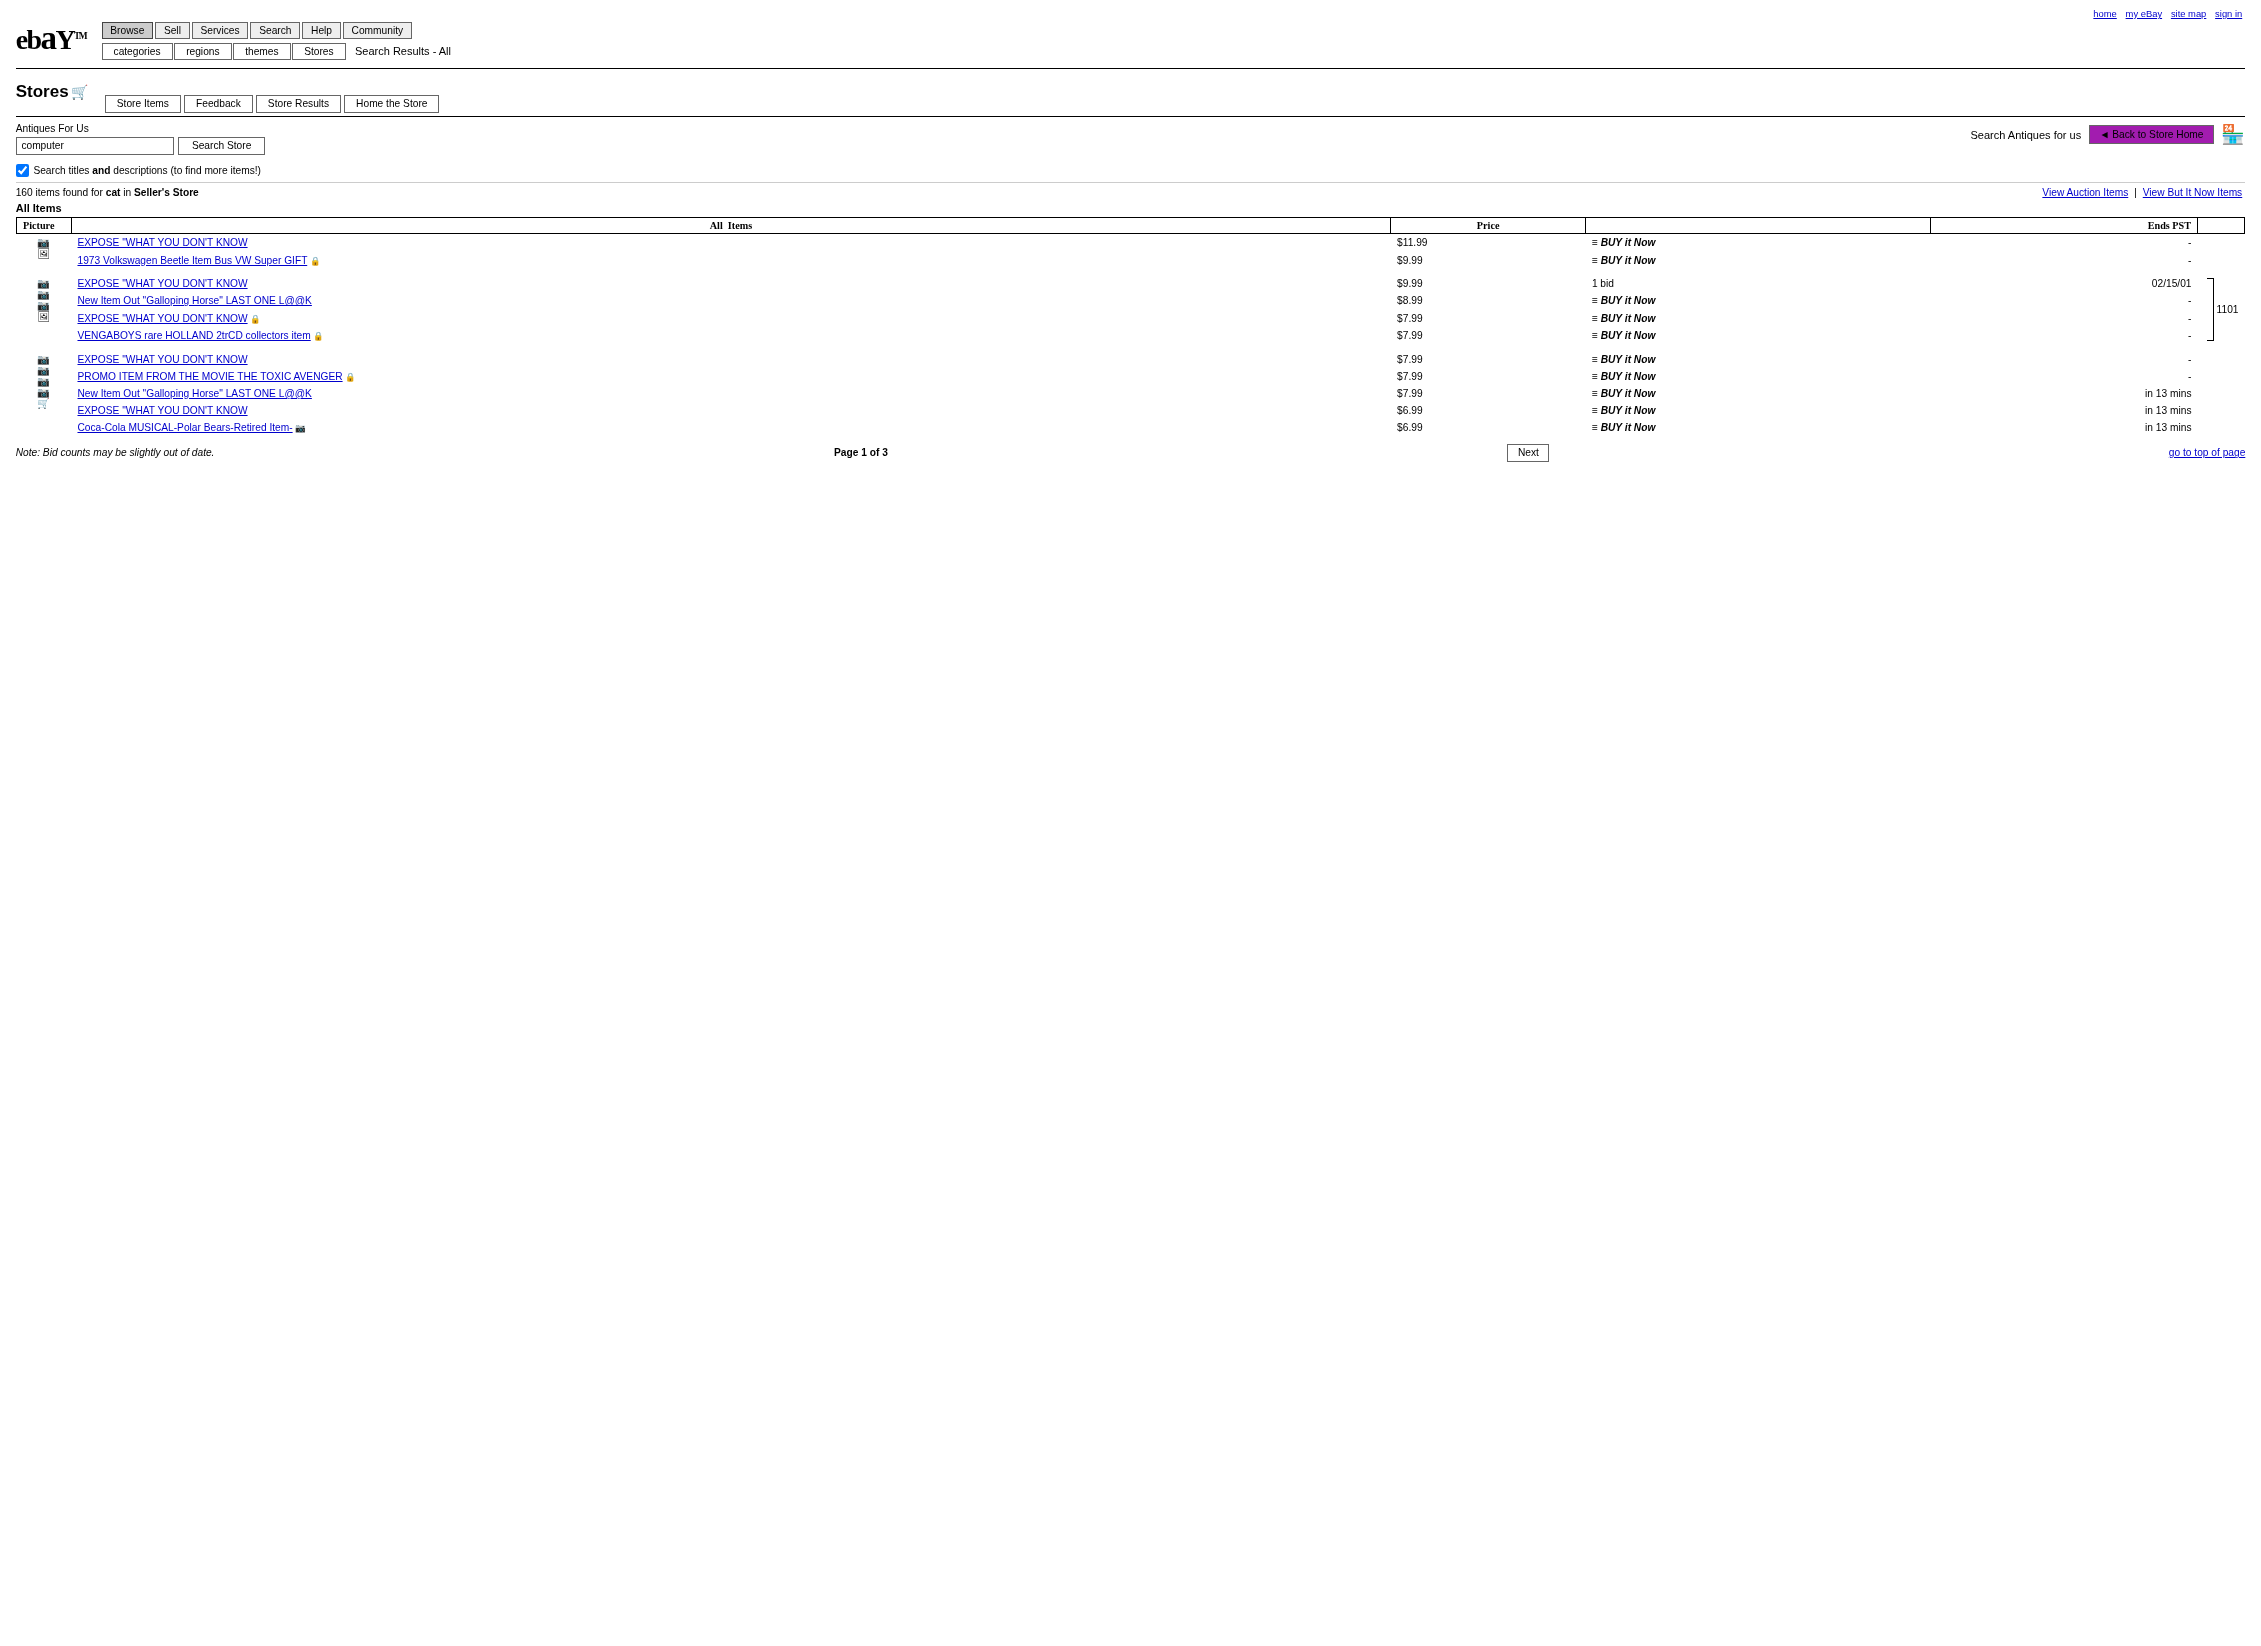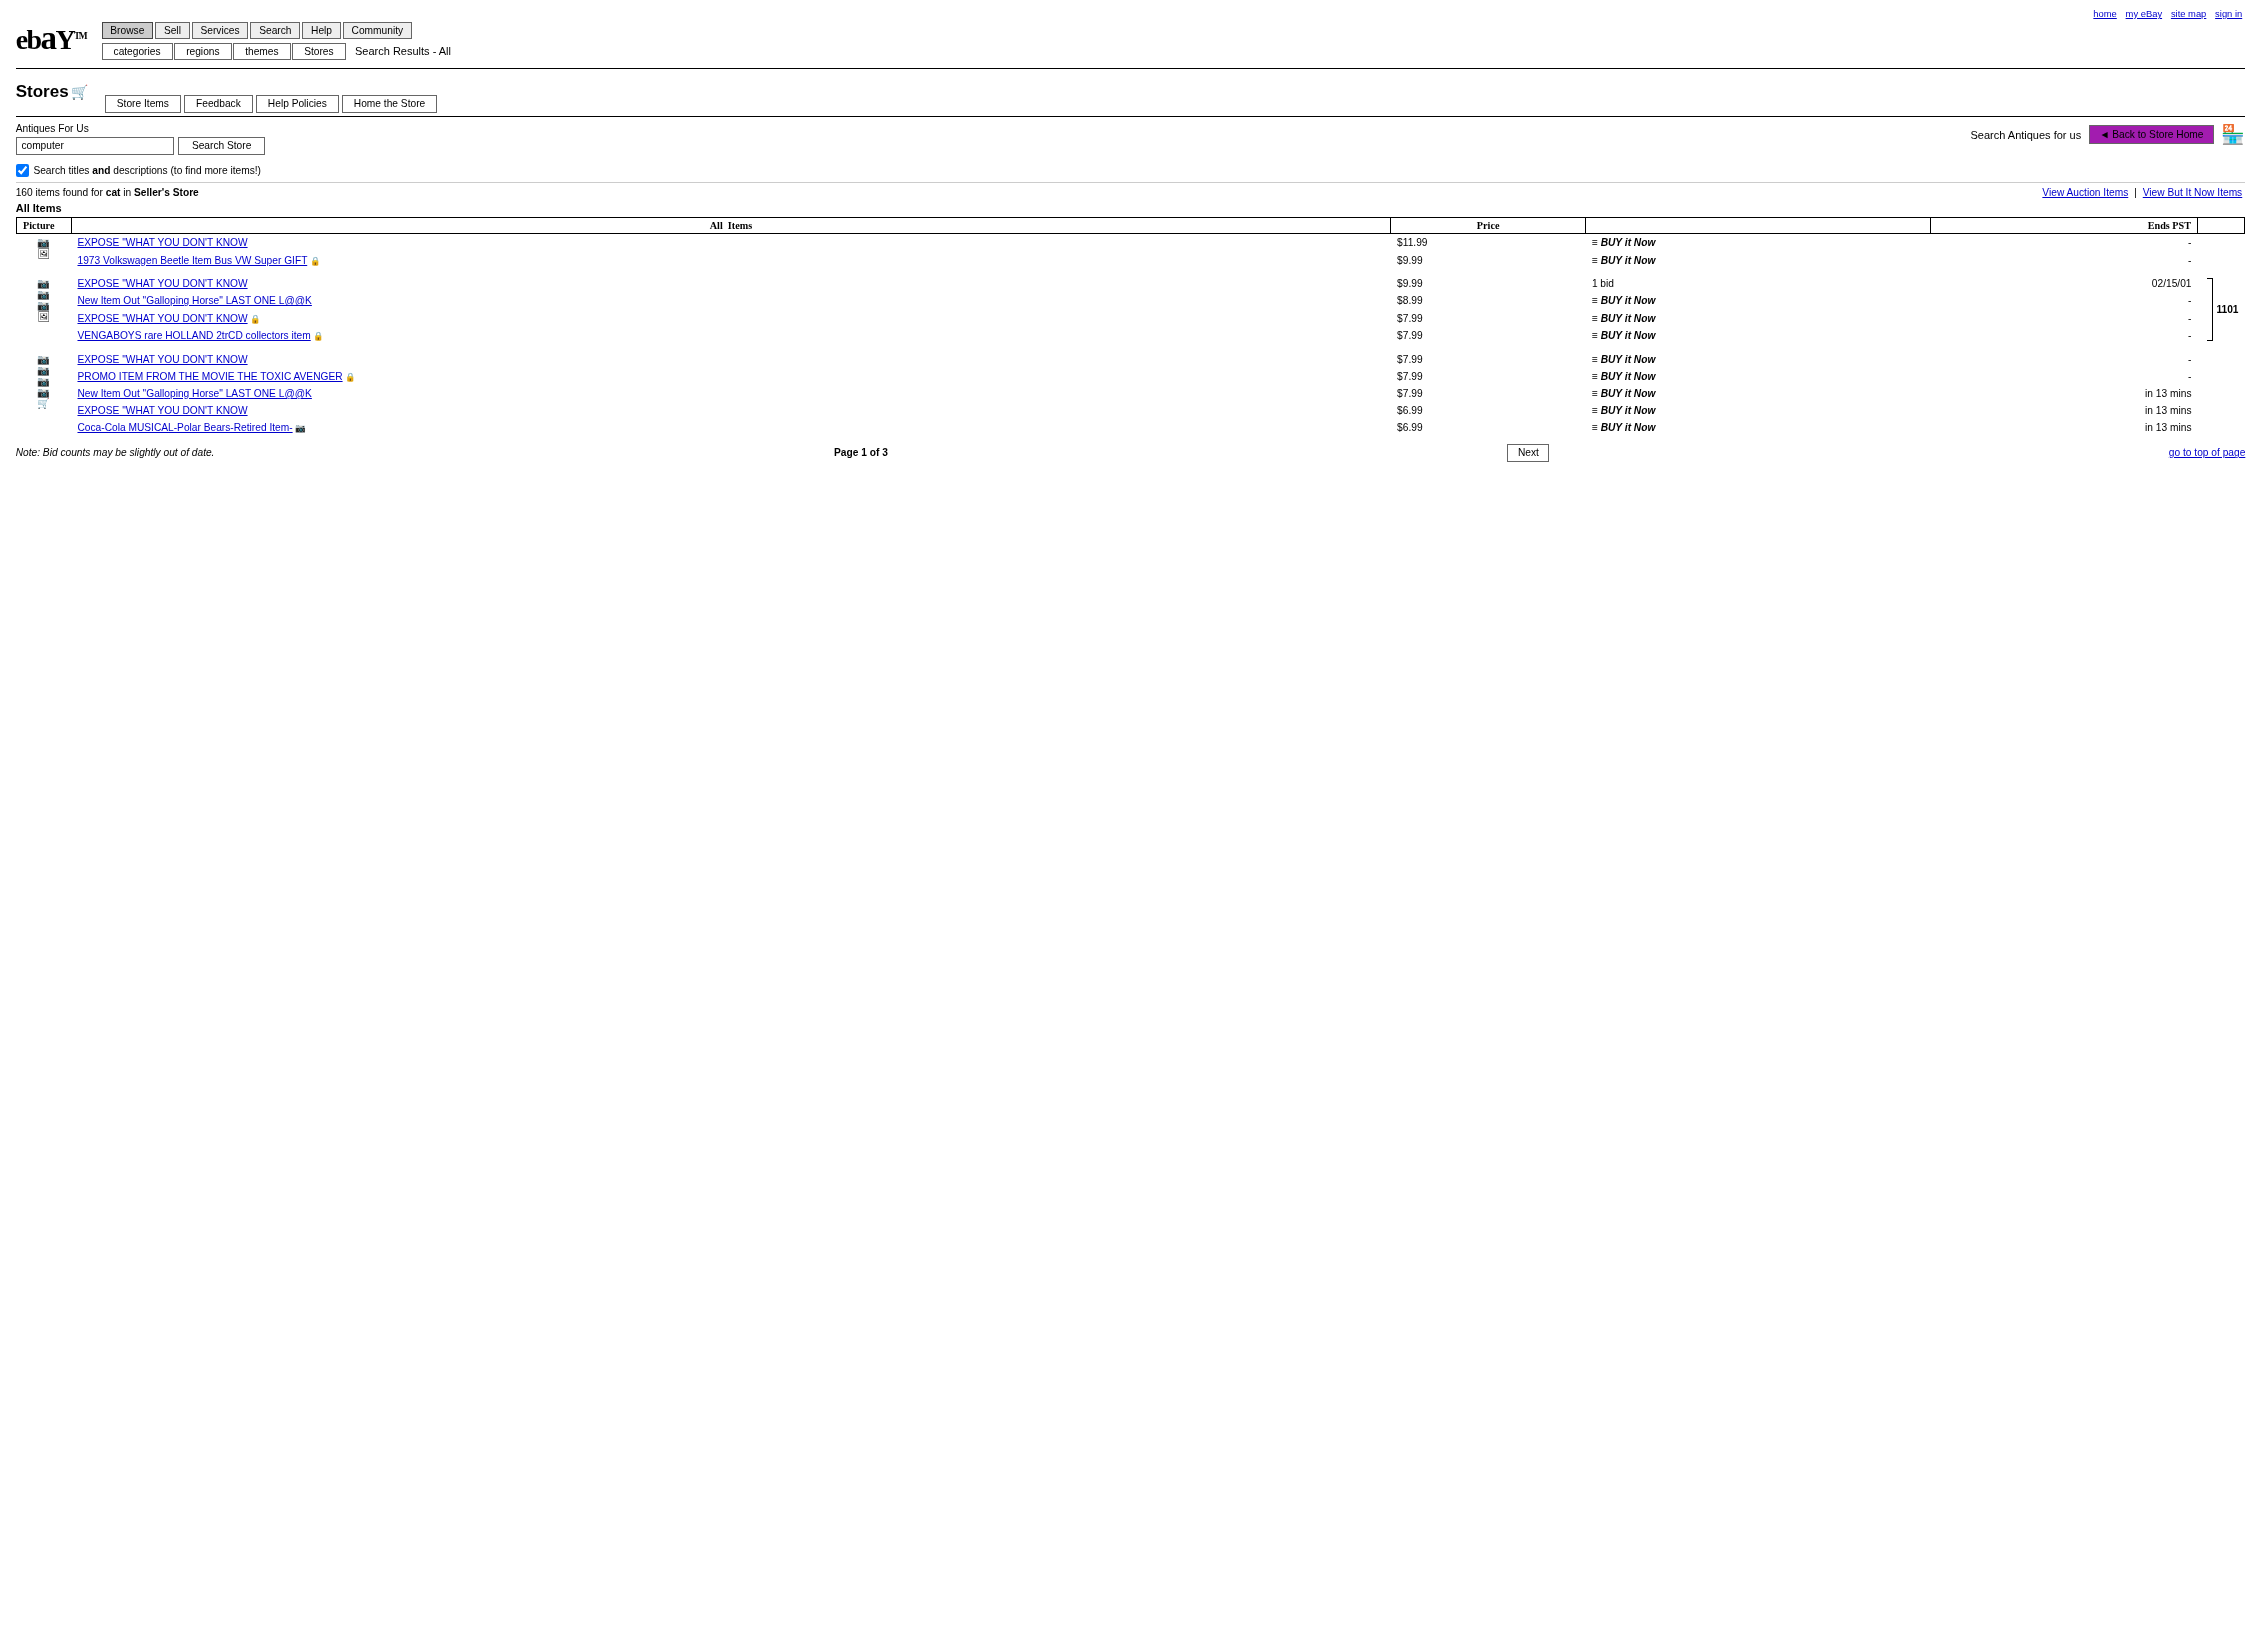--- a/index.html
+++ b/index.html
@@ -237,21 +237,21 @@
       border-right: 0.8px solid #000;
       border-top: 0.8px solid #000;
       border-bottom: 0.8px solid #000;
       width: 6.3px;
       height: 47px;
       vertical-align: middle;
       margin-right: 3.1px;
     }
     .bracket-num {
       font-size: 10.2px;
-      font-weight: bold;
+      font-weight: normal;
     }
     .lock-icon { font-size: 8.6px; }
   </style>
 </head>
 <body>
 
 <div class="top-nav-right">
   <a>home</a>
   <a>my eBay</a>
   <a>site map</a>
@@ -282,21 +282,21 @@
 </div>
 
 <div class="stores-header-bar">
   <div class="stores-logo">
     <span>Stores</span>
     <span style="font-size:14px;">🛒</span>
   </div>
   <div class="stores-tabs">
     <button class="stores-tab">Store Items</button>
     <button class="stores-tab">Feedback</button>
-    <button class="stores-tab">Help Policies</button>
+    <button class="stores-tab">Store Results</button>
     <button class="stores-tab">Home the Store</button>
   </div>
 </div>
 
 <div class="search-area">
   <div class="search-left">
     <div class="store-name-label">Antiques For Us</div>
     <div class="search-input-row">
       <input class="search-input" type="text" value="computer" style="">
       <button class="search-store-btn">Search Store</button>

